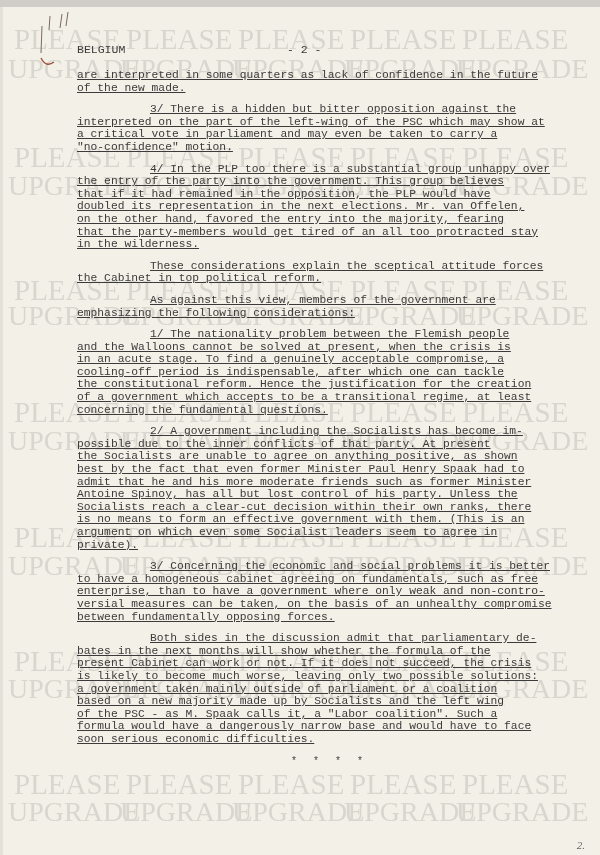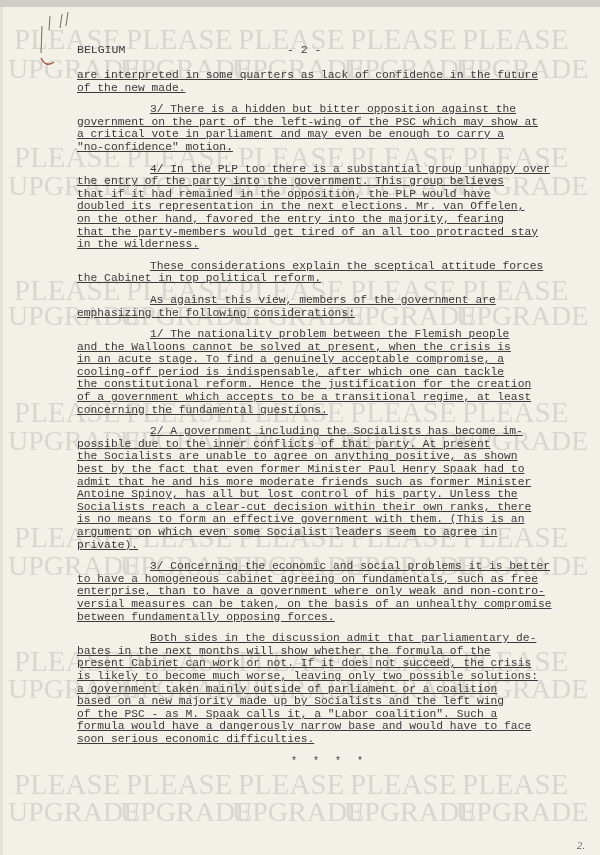--- a/index.html
+++ b/index.html
@@ -62,21 +62,21 @@
     <path d="M1 50 Q6 60 14 54" stroke="#a0523f" stroke-width="1.4" fill="none"></path>
   </svg>
 
   <div class="header">
     <span class="country">BELGIUM</span>
     <span class="pagenum">- 2 -</span>
   </div>
 
   <div class="body" id="doc-body">
       <div class="p"><span class="line">are interpreted in some quarters as lack of confidence in the future</span><span class="line">of the new made.</span></div>
-      <div class="p"><span class="line indent">3/ There is a hidden but bitter opposition against the</span><span class="line">government on the part of the left-wing of the PSC which may show at</span><span class="line">a critical vote in parliament and may even be enough to carry a</span><span class="line">"no-confidence" motion.</span></div>
+      <div class="p"><span class="line indent">3/ There is a hidden but bitter opposition against the</span><span class="line">interpreted on the part of the left-wing of the PSC which may show at</span><span class="line">a critical vote in parliament and may even be taken to carry a</span><span class="line">"no-confidence" motion.</span></div>
       <div class="p"><span class="line indent">4/ In the PLP too there is a substantial group unhappy over</span><span class="line">the entry of the party into the government. This group believes</span><span class="line">that if it had remained in the opposition, the PLP would have</span><span class="line">doubled its representation in the next elections. Mr. van Offelen,</span><span class="line">on the other hand, favored the entry into the majority, fearing</span><span class="line">that the party-members would get tired of an all too protracted stay</span><span class="line">in the wilderness.</span></div>
       <div class="p"><span class="line indent">These considerations explain the sceptical attitude forces</span><span class="line">the Cabinet in top political reform.</span></div>
       <div class="p"><span class="line indent">As against this view, members of the government are</span><span class="line">emphasizing the following considerations:</span></div>
       <div class="p"><span class="line indent">1/ The nationality problem between the Flemish people</span><span class="line">and the Walloons cannot be solved at present, when the crisis is</span><span class="line">in an acute stage. To find a genuinely acceptable compromise, a</span><span class="line">cooling-off period is indispensable, after which one can tackle</span><span class="line">the constitutional reform. Hence the justification for the creation</span><span class="line">of a government which accepts to be a transitional regime, at least</span><span class="line">concerning the fundamental questions.</span></div>
       <div class="p"><span class="line indent">2/ A government including the Socialists has become im-</span><span class="line">possible due to the inner conflicts of that party. At present</span><span class="line">the Socialists are unable to agree on anything positive, as shown</span><span class="line">best by the fact that even former Minister Paul Henry Spaak had to</span><span class="line">admit that he and his more moderate friends such as former Minister</span><span class="line">Antoine Spinoy, has all but lost control of his party. Unless the</span><span class="line">Socialists reach a clear-cut decision within their own ranks, there</span><span class="line">is no means to form an effective government with them. (This is an</span><span class="line">argument on which even some Socialist leaders seem to agree in</span><span class="line">private).</span></div>
       <div class="p"><span class="line indent">3/ Concerning the economic and social problems it is better</span><span class="line">to have a homogeneous cabinet agreeing on fundamentals, such as free</span><span class="line">enterprise, than to have a government where only weak and non-contro-</span><span class="line">versial measures can be taken, on the basis of an unhealthy compromise</span><span class="line">between fundamentally opposing forces.</span></div>
       <div class="p"><span class="line indent">Both sides in the discussion admit that parliamentary de-</span><span class="line">bates in the next months will show whether the formula of the</span><span class="line">present Cabinet can work or not. If it does not succeed, the crisis</span><span class="line">is likely to become much worse, leaving only two possible solutions:</span><span class="line">a government taken mainly outside of parliament or a coalition</span><span class="line">based on a new majority made up by Socialists and the left wing</span><span class="line">of the PSC - as M. Spaak calls it, a "Labor coalition". Such a</span><span class="line">formula would have a dangerously narrow base and would have to face</span><span class="line">soon serious economic difficulties.</span></div>
       <div class="stars">* * * *</div>
     </div>
 

